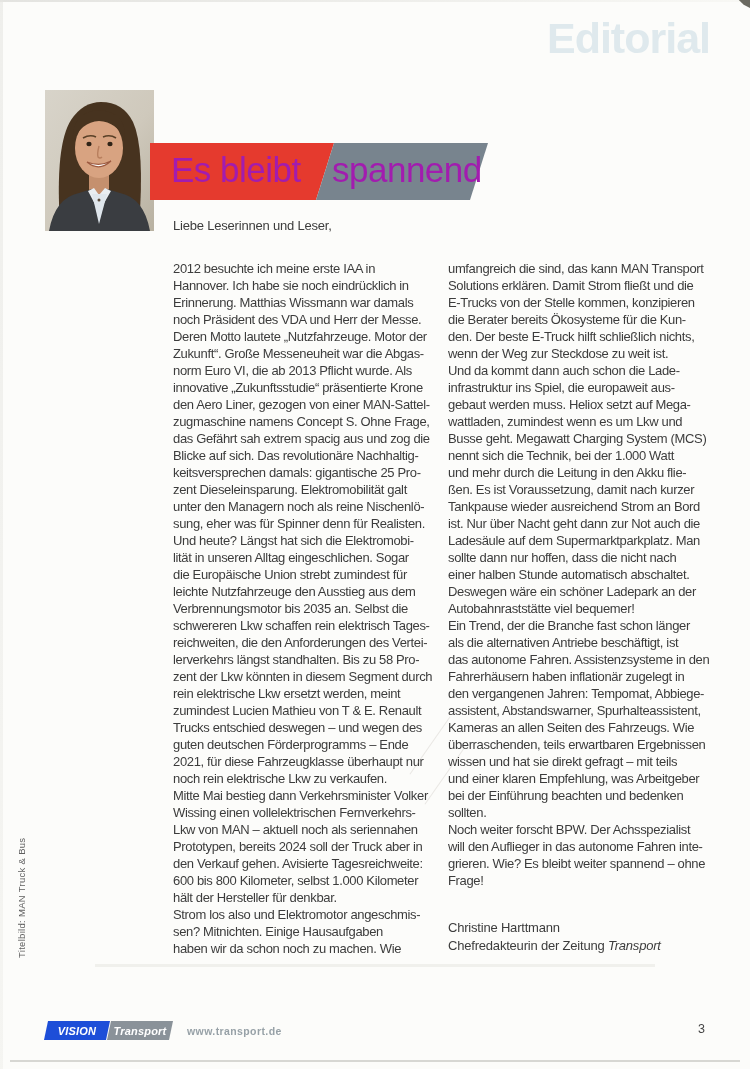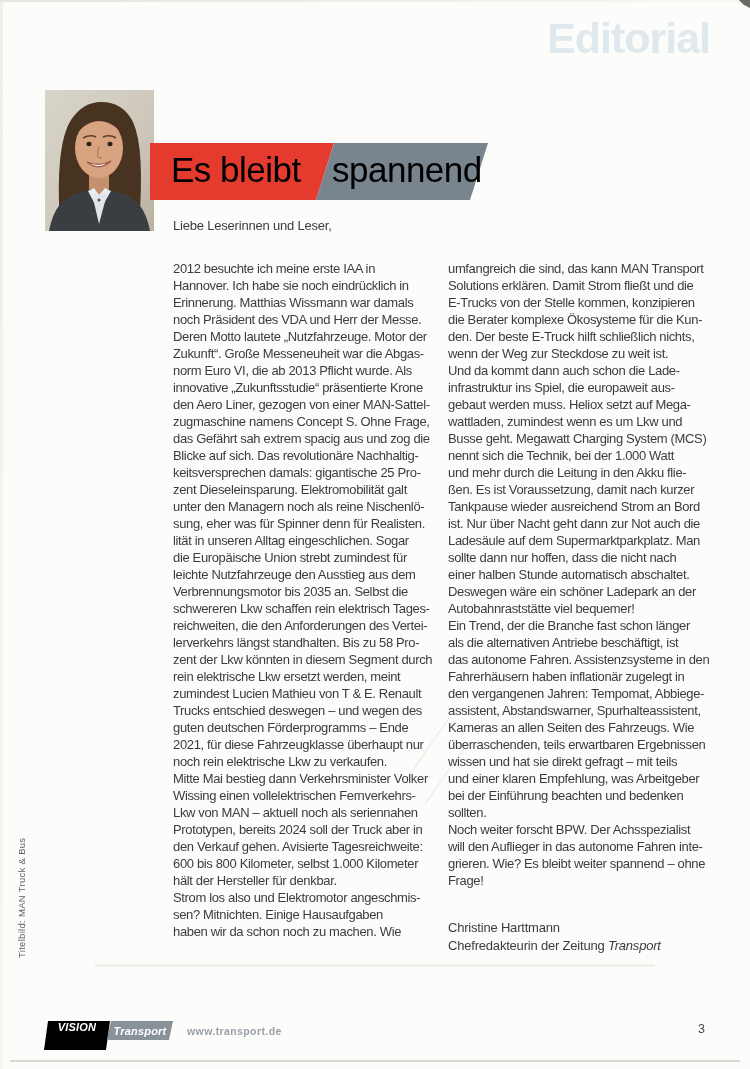--- a/index.html
+++ b/index.html
@@ -21,21 +21,21 @@
   .banner-red{
     position:absolute; left:0; top:0; width:184px; height:57px;
     background:#e53a2e;
     clip-path:polygon(0 0, 100% 0, calc(100% - 18px) 100%, 0 100%);
   }
   .banner-gray{
     position:absolute; left:166px; top:0; width:172px; height:57px;
     background:#78848e;
     clip-path:polygon(18px 0, 100% 0, calc(100% - 18px) 100%, 0 100%);
   }
-  .banner-text{position:absolute; top:7px; font-size:35px; color:#000000; letter-spacing:-0.5px;}
+  .banner-text{position:absolute; top:7px; font-size:35px; color:#a21caf; letter-spacing:-0.5px;}
   .banner-text.t1{left:21px;}
   .banner-text.t2{left:182px;}
   
   .greeting{position:absolute; left:173px; top:218px; font-size:13px; letter-spacing:-0.2px;}
   .col{
     position:absolute; top:260px; width:274px;
     font-size:13px; line-height:17px; letter-spacing:-0.35px;
   }
   #col1{left:173px;}
   #col2{left:448px;}
@@ -43,23 +43,23 @@
   .signature{position:absolute; left:448px; top:919px; font-size:13px; line-height:18px; letter-spacing:-0.2px;}
   
   .side-caption{
     position:absolute; left:16px; top:958px;
     transform:rotate(-90deg); transform-origin:0 0;
     font-size:9.5px; letter-spacing:0.3px; color:#5f5f5f; white-space:nowrap;
   }
   
   .footer-logo{position:absolute; left:44px; top:1021px; height:19px;}
   .logo-red{
-    position:absolute; left:0; top:0; width:66px; height:29px; background:#000000;
+    position:absolute; left:0; top:0; width:66px; height:19px; background:#1d4ed8;
     clip-path:polygon(4px 0, 100% 0, calc(100% - 4px) 100%, 0 100%);
-    display:flex; justify-content:center;
+    display:flex; align-items:center; justify-content:center;
   }
   .logo-gray{
     position:absolute; left:63px; top:0; width:66px; height:19px; background:#8a9299;
     clip-path:polygon(4px 0, 100% 0, calc(100% - 4px) 100%, 0 100%);
     display:flex; align-items:center; justify-content:center;
   }
   .logo-red span,.logo-gray span{
     color:#fff; font-size:11px; font-weight:bold; font-style:italic; letter-spacing:0.2px;
   }
   .url{
@@ -141,20 +141,21 @@
       <div class="text-line">norm Euro VI, die ab 2013 Pflicht wurde. Als</div>
       <div class="text-line">innovative „Zukunftsstudie“ präsentierte Krone</div>
       <div class="text-line">den Aero Liner, gezogen von einer MAN-Sattel-</div>
       <div class="text-line">zugmaschine namens Concept S. Ohne Frage,</div>
       <div class="text-line">das Gefährt sah extrem spacig aus und zog die</div>
       <div class="text-line">Blicke auf sich. Das revolutionäre Nachhaltig-</div>
       <div class="text-line">keitsversprechen damals: gigantische 25 Pro-</div>
       <div class="text-line">zent Dieseleinsparung. Elektromobilität galt</div>
       <div class="text-line">unter den Managern noch als reine Nischenlö-</div>
       <div class="text-line">sung, eher was für Spinner denn für Realisten.</div>
+      <div class="text-line">Und heute? Längst hat sich die Elektromobi-</div>
       <div class="text-line">lität in unseren Alltag eingeschlichen. Sogar</div>
       <div class="text-line">die Europäische Union strebt zumindest für</div>
       <div class="text-line">leichte Nutzfahrzeuge den Ausstieg aus dem</div>
       <div class="text-line">Verbrennungsmotor bis 2035 an. Selbst die</div>
       <div class="text-line">schwereren Lkw schaffen rein elektrisch Tages-</div>
       <div class="text-line">reichweiten, die den Anforderungen des Vertei-</div>
       <div class="text-line">lerverkehrs längst standhalten. Bis zu 58 Pro-</div>
       <div class="text-line">zent der Lkw könnten in diesem Segment durch</div>
       <div class="text-line">rein elektrische Lkw ersetzt werden, meint</div>
       <div class="text-line">zumindest Lucien Mathieu von T &amp; E. Renault</div>
@@ -170,21 +171,21 @@
       <div class="text-line">600 bis 800 Kilometer, selbst 1.000 Kilometer</div>
       <div class="text-line">hält der Hersteller für denkbar.</div>
       <div class="text-line">Strom los also und Elektromotor angeschmis-</div>
       <div class="text-line">sen? Mitnichten. Einige Hausaufgaben</div>
       <div class="text-line">haben wir da schon noch zu machen. Wie</div>
     </div>
   <div class="col" id="col2">
       <div class="text-line">umfangreich die sind, das kann MAN Transport</div>
       <div class="text-line">Solutions erklären. Damit Strom fließt und die</div>
       <div class="text-line">E-Trucks von der Stelle kommen, konzipieren</div>
-      <div class="text-line">die Berater komplexe Ökosysteme für die Kun-</div>
+      <div class="text-line">die Berater bereits Ökosysteme für die Kun-</div>
       <div class="text-line">den. Der beste E-Truck hilft schließlich nichts,</div>
       <div class="text-line">wenn der Weg zur Steckdose zu weit ist.</div>
       <div class="text-line">Und da kommt dann auch schon die Lade-</div>
       <div class="text-line">infrastruktur ins Spiel, die europaweit aus-</div>
       <div class="text-line">gebaut werden muss. Heliox setzt auf Mega-</div>
       <div class="text-line">wattladen, zumindest wenn es um Lkw und</div>
       <div class="text-line">Busse geht. Megawatt Charging System (MCS)</div>
       <div class="text-line">nennt sich die Technik, bei der 1.000 Watt</div>
       <div class="text-line">und mehr durch die Leitung in den Akku flie-</div>
       <div class="text-line">ßen. Es ist Voraussetzung, damit nach kurzer</div>

